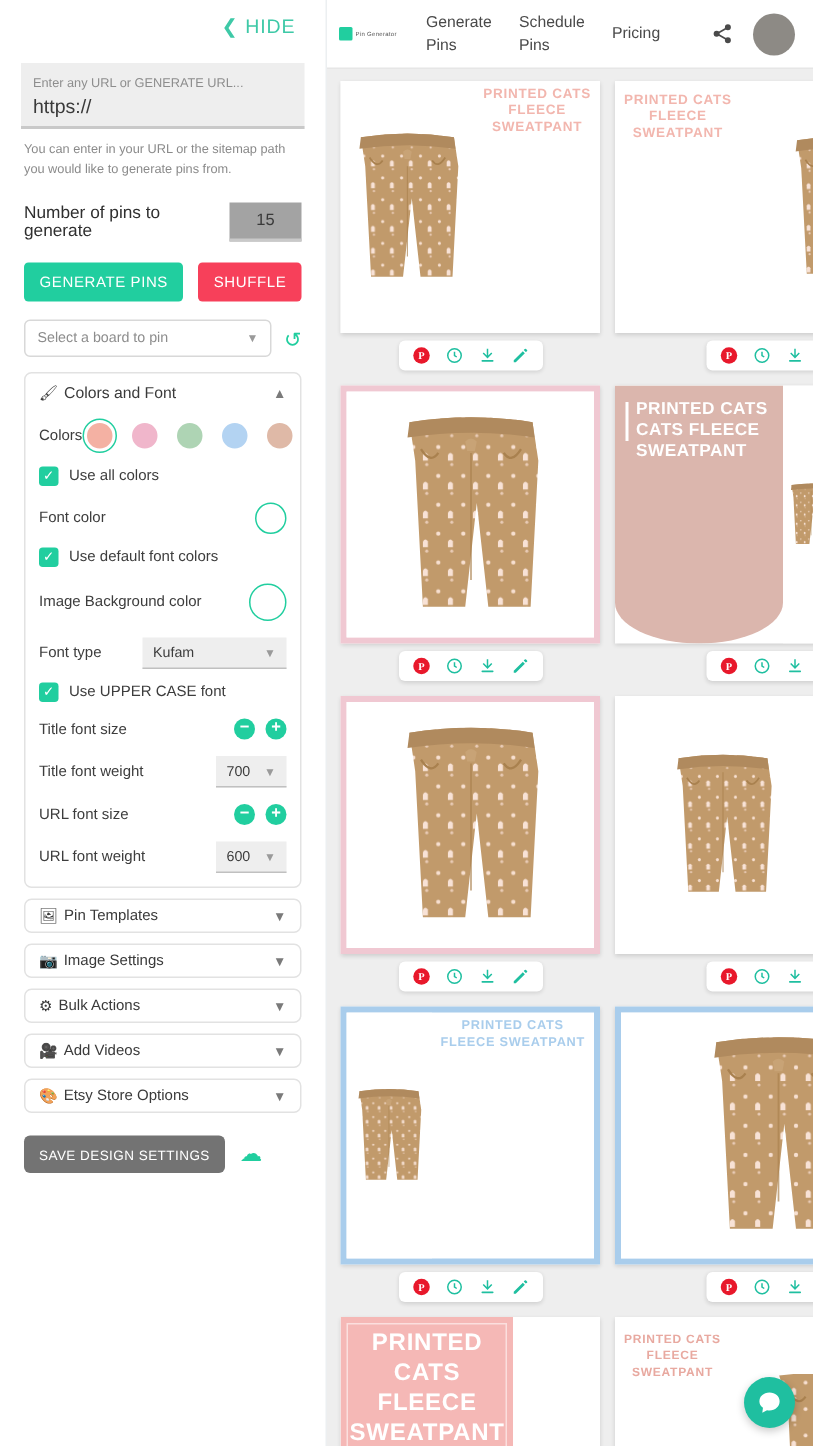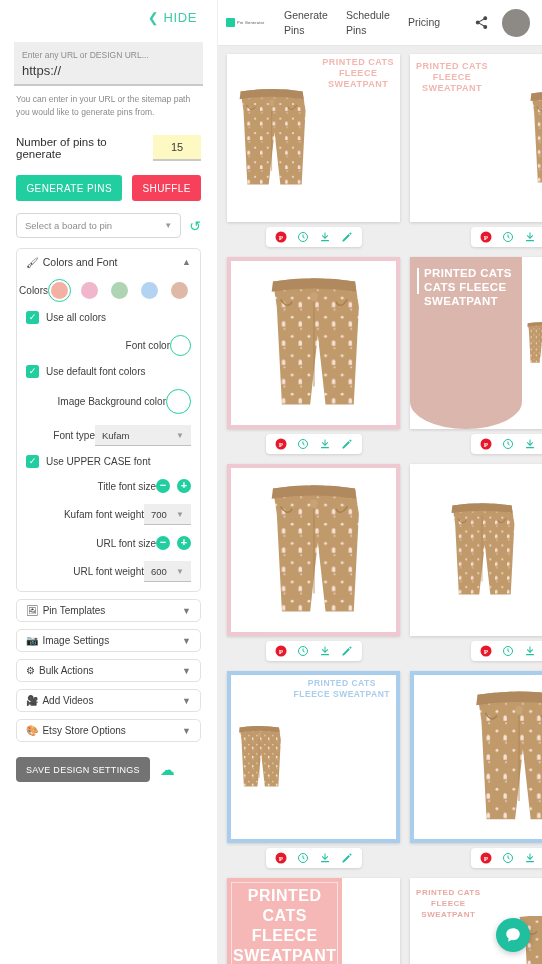--- a/index.html
+++ b/index.html
@@ -42,21 +42,21 @@
     margin: 7px 8px 16px 8px;
     font-size: 8.5px; color: #8a8a8a; line-height: 13px;
   }
 
   .pins-row {
     display: flex; align-items: center; justify-content: space-between;
     margin: 16px 8px 0 8px;
   }
   .pins-label { font-size: 11.5px; color: #2f2f2f; }
   .pins-input {
-    width: 48px; height: 26px; background: #fef9c3;
+    width: 48px; height: 26px; background: #a3a3a3;
     border: none; border-bottom: 2px solid #c9c9c9;
     font-size: 11px; color: #3a3a3a; text-align: center;
     font-family: "Liberation Sans", sans-serif;
   }
 
   .btn-row { display: flex; gap: 10px; margin: 14px 8px 0 8px; }
   .btn {
     border: none; border-radius: 3px; color: #fff;
     font-size: 10px; letter-spacing: .4px; cursor: pointer;
     height: 26px; font-family: "Liberation Sans", sans-serif;
@@ -80,21 +80,21 @@
     padding: 7px 9px 9px 9px;
   }
   .panel-head {
     display: flex; align-items: center; justify-content: space-between;
     font-size: 10.5px; color: #3a3a3a;
   }
   .panel-head .ph-left { display: flex; align-items: center; gap: 4px; }
   .chev { color: #7a7a7a; font-size: 9px; }
 
   .row {
-    display: flex; align-items: center; justify-content: flex-end;
+    display: flex; align-items: center; justify-content: space-between;
     margin-top: 11px;
   }
   .row-label { font-size: 10px; color: #3d3d3d; }
 
   .swatches { display: flex; align-items: center; gap: 7px; }
   .sw { width: 17px; height: 17px; border-radius: 50%; }
   .sw-wrap { width: 23px; height: 23px; border-radius: 50%;
     display: flex; align-items: center; justify-content: center; }
   .sw-sel { border: 1.6px solid #21ce9f; }
 
@@ -243,21 +243,21 @@
 <div class="app">
 
   <aside class="sidebar">
 
     <div class="hide-row">
       <span class="hide-chev">❮</span>
       <span class="hide-label">HIDE</span>
     </div>
 
     <div class="url-box">
-      <div class="url-ph">Enter any URL or DESIGN URL...</div>
+      <div class="url-ph">Enter any URL or GENERATE URL...</div>
       <div class="url-val">https://</div>
     </div>
 
     <div class="help-text">You can enter in your URL or the sitemap path you would like to generate pins from.</div>
 
     <div class="pins-row">
       <span class="pins-label">Number of pins to generate</span>
       <input class="pins-input" value="15" style="">
     </div>
 
@@ -339,21 +339,21 @@
 
       <div class="row">
         <span class="row-label">Title font size</span>
         <span class="stepper">
           <span class="step-btn">−</span>
           <span class="step-btn">+</span>
         </span>
       </div>
 
       <div class="row">
-        <span class="row-label">Kufam font weight</span>
+        <span class="row-label">Title font weight</span>
         <span class="sel-box sm">
           <span>700</span>
           <span class="board-chev">▼</span>
         </span>
       </div>
 
       <div class="row">
         <span class="row-label">URL font size</span>
         <span class="stepper">
           <span class="step-btn">−</span>

